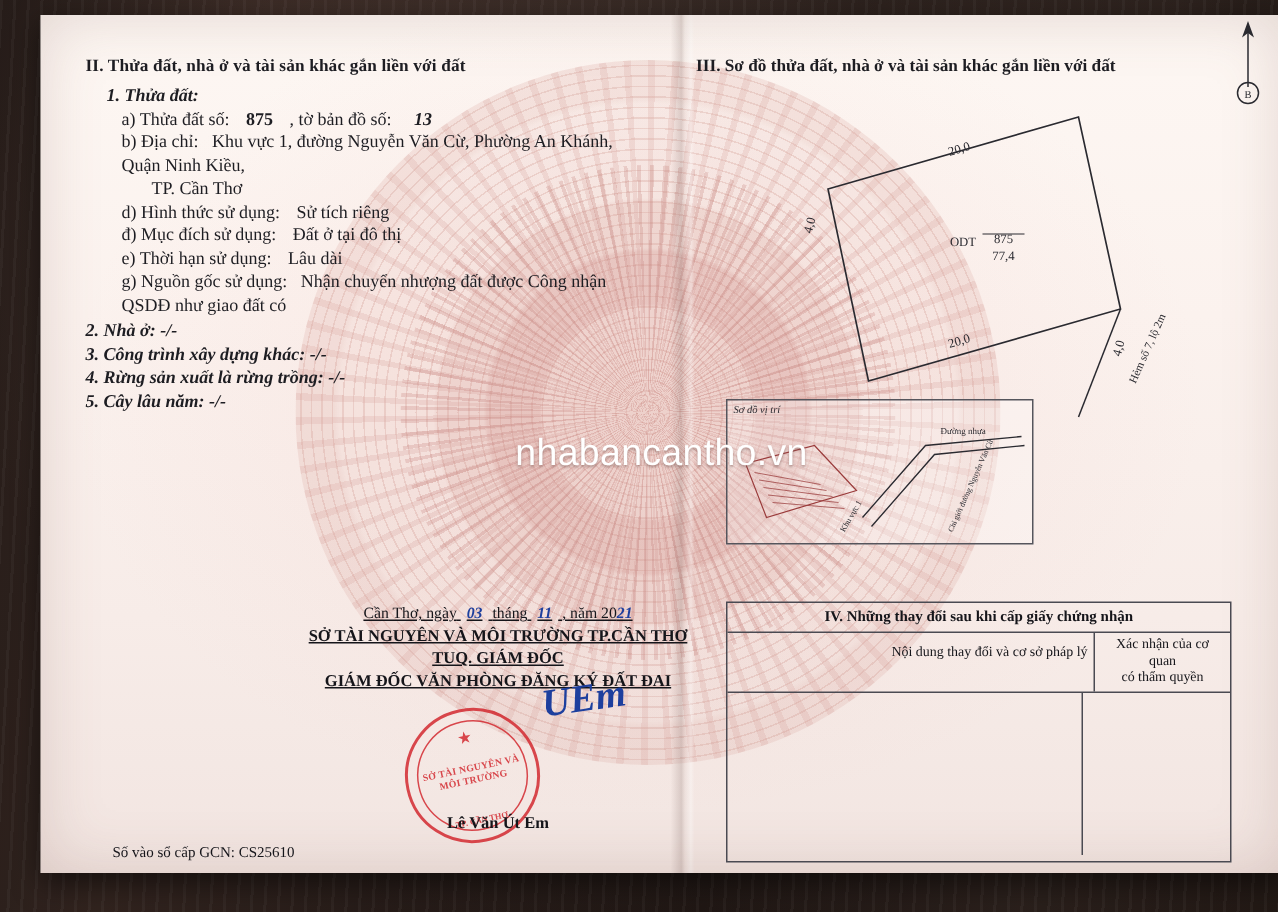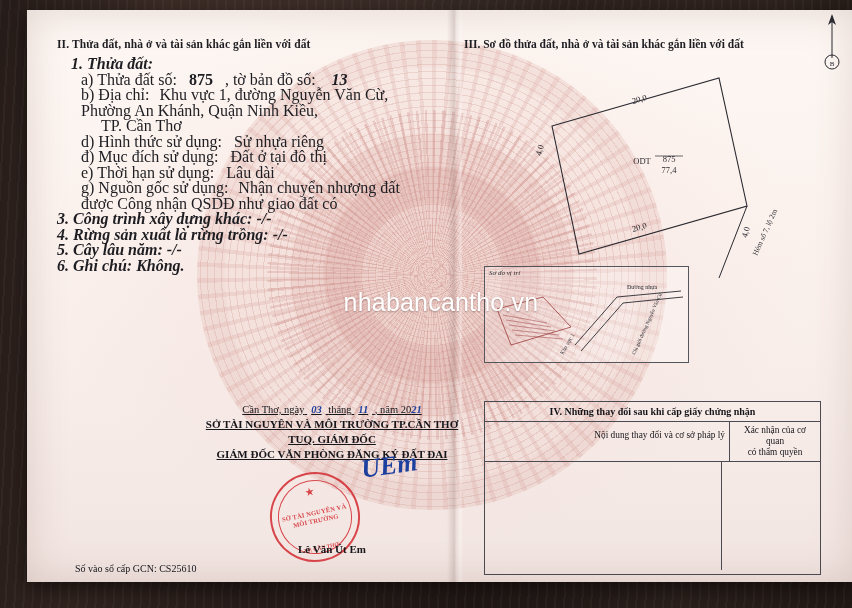--- a/index.html
+++ b/index.html
@@ -63,21 +63,21 @@
   }
   .tint{
     position:absolute;inset:0;
     background:radial-gradient(ellipse at 48% 45%, rgba(240,190,185,.22), rgba(255,255,255,0) 62%);
     pointer-events:none;
   }
 
   
   .col-left{position:absolute;left:30px;top:28px;width:370px;color:#1d1d22;}
   .sec-title{font-weight:bold;font-size:11.5px;letter-spacing:.1px;}
-  .body-txt{font-size:16px;line-height:15.5px;}
+  .body-txt{font-size:12px;line-height:15.5px;}
   .it{font-style:italic;}
   .bd{font-weight:bold;}
   .indent1{margin-left:14px;}
   .indent2{margin-left:24px;}
   .hand{
     font-family:"Liberation Serif", serif;
     font-weight:bold;
   }
 
   
@@ -185,42 +185,42 @@
 
       <div class="indent2">
         <span>b) Địa chỉ:</span>
         <span style="margin-left:6px;">Khu vực 1, đường Nguyễn Văn Cừ, Phường An Khánh, Quận Ninh Kiều,</span>
       </div>
       <div class="indent2" style="margin-left:44px;">TP. Cần Thơ</div>
 
 
       <div class="indent2">
         <span>d) Hình thức sử dụng:</span>
-        <span style="margin-left:8px;">Sử nhựa riêng</span>
+        <span style="margin-left:8px;">Sử tích riêng</span>
       </div>
 
       <div class="indent2">
         <span>đ) Mục đích sử dụng:</span>
         <span style="margin-left:8px;">Đất ở tại đô thị</span>
       </div>
 
       <div class="indent2">
         <span>e) Thời hạn sử dụng:</span>
         <span style="margin-left:8px;">Lâu dài</span>
       </div>
 
       <div class="indent2">
         <span>g) Nguồn gốc sử dụng:</span>
         <span style="margin-left:6px;">Nhận chuyển nhượng đất được Công nhận QSDĐ như giao đất có</span>
       </div>
 
+      <div class="it bd" style="margin-top:2px;">2. Nhà ở:  -/-</div>
       <div class="it bd">3. Công trình xây dựng khác:  -/-</div>
       <div class="it bd">4. Rừng sản xuất là rừng trồng:  -/-</div>
       <div class="it bd">5. Cây lâu năm:  -/-</div>
-      <div class="it bd">6. Ghi chú: Không.</div>
     </div>
   </div>
 
   <div class="col-right">
     <div class="sec-title-r">III. Sơ đồ thửa đất, nhà ở và tài sản khác gắn liền với đất</div>
   </div>
 
   <div class="compass">
     <svg width="26" height="58" viewBox="0 0 26 58">
       <line x1="13" y1="2" x2="13" y2="44" stroke="#2a2a30" stroke-width="1"></line>

